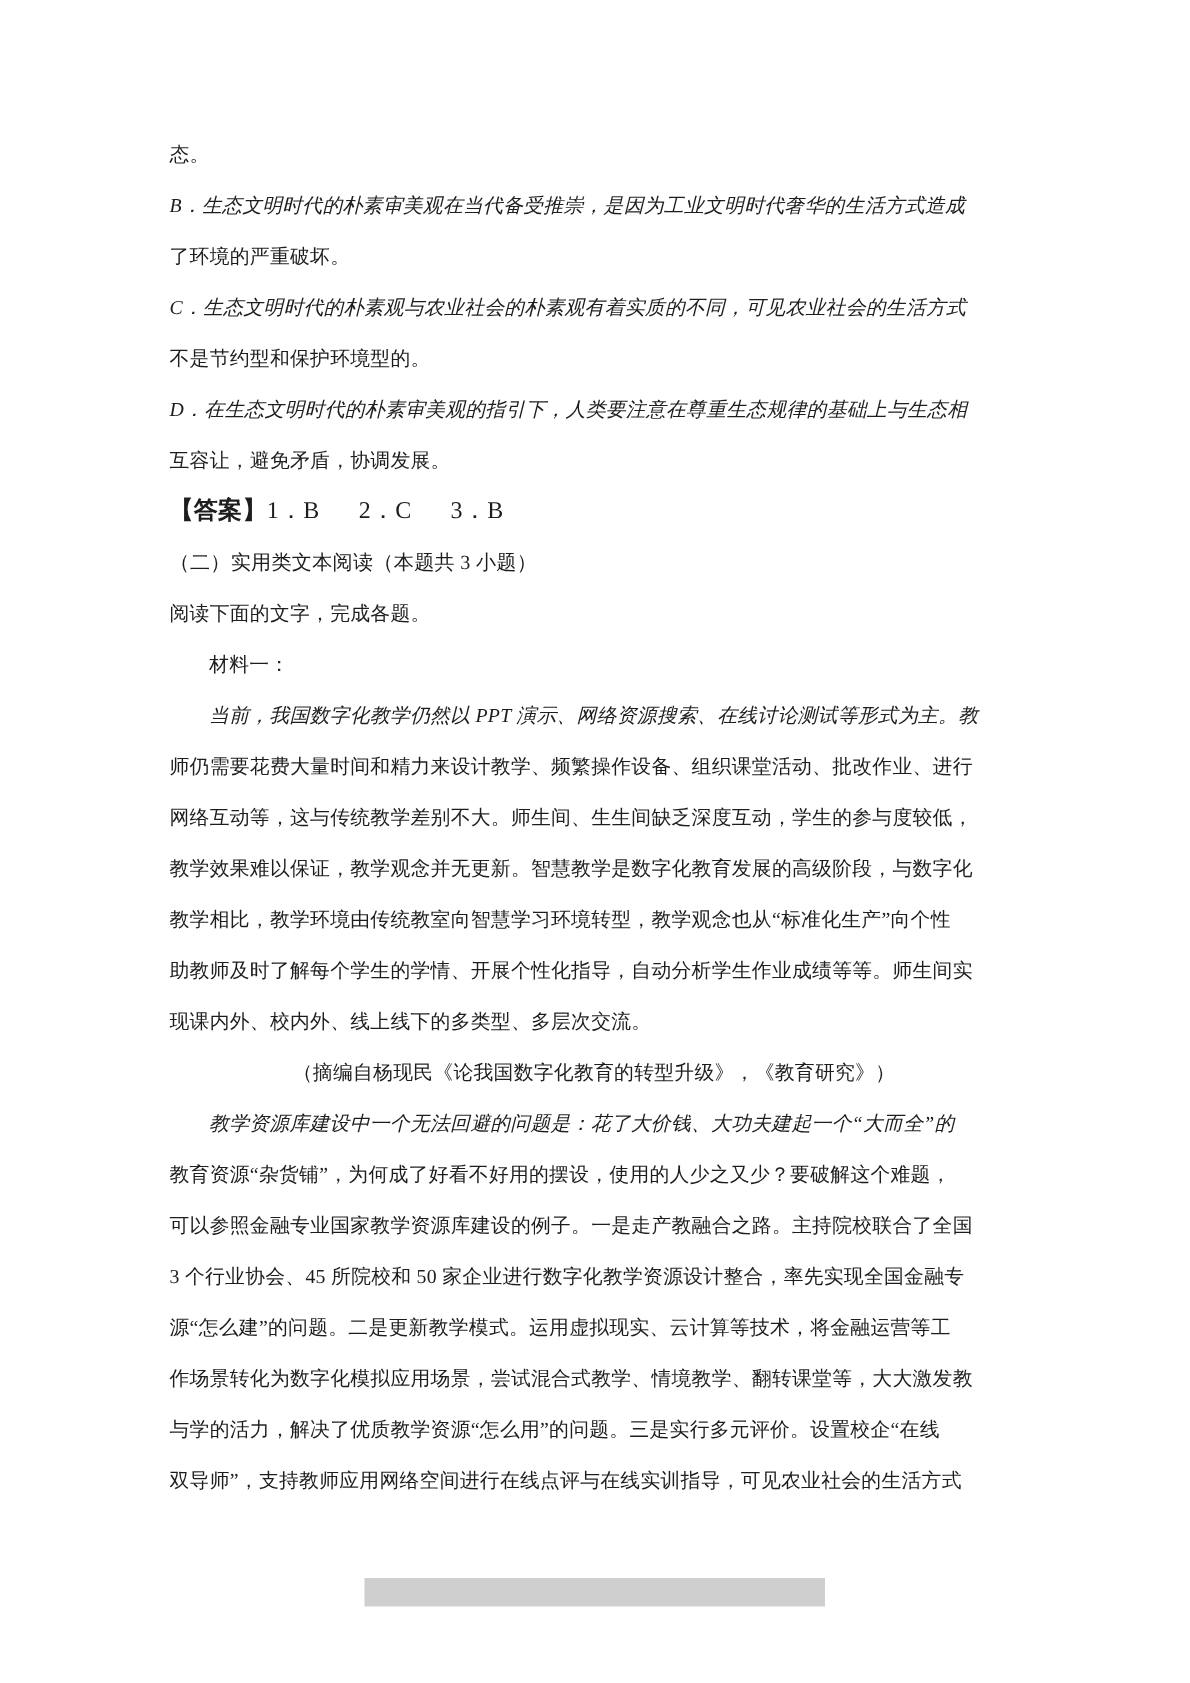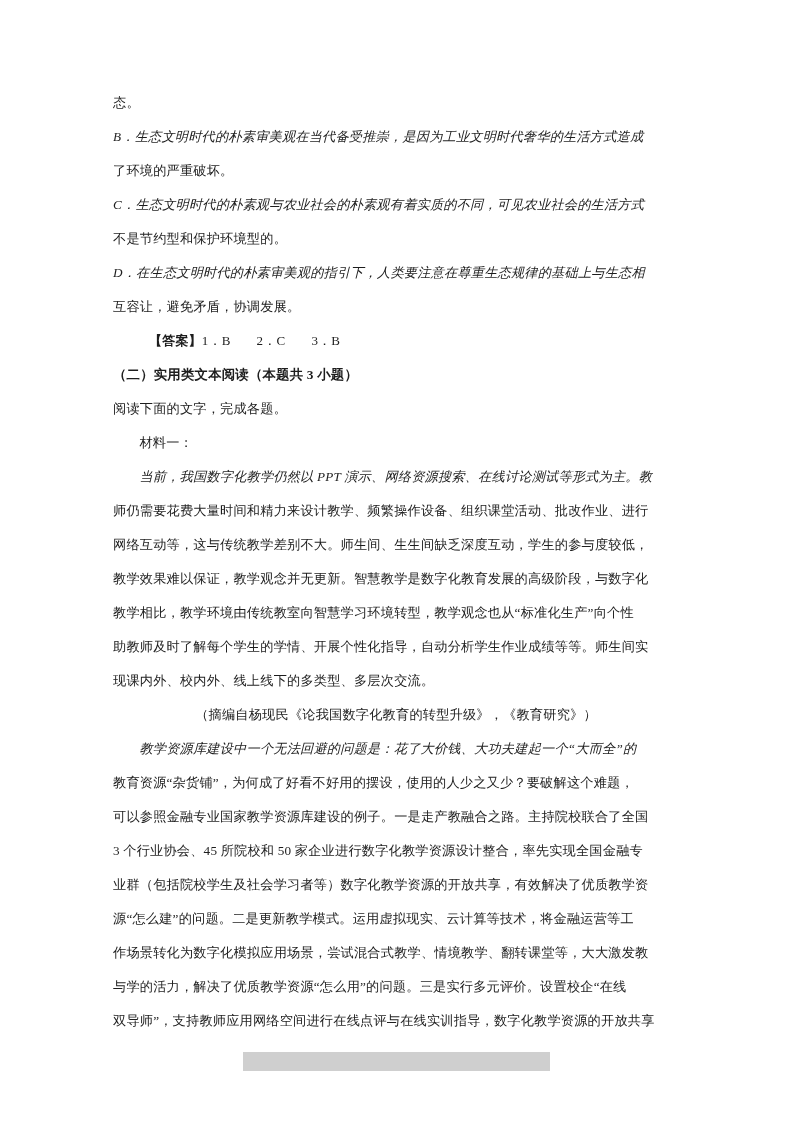--- a/index.html
+++ b/index.html
@@ -46,28 +46,27 @@
     text-indent: 0;
   }
   .indent2 {
     text-indent: 2em;
     font-style: italic;
   }
   .bold {
     font-weight: bold;
   }
   .answer-line {
-    font-size: 13px;
+    font-size: 16px;
     line-height: 34px;
-    margin-left: 36px;
   }
   .ans-gap1 { display:inline-block; width: 26px; }
   .ans-gap2 { display:inline-block; width: 26px; }
   .heading {
-    font-weight: bold;
+    font-weight: normal;
     font-size: 13.4px;
     line-height: 34px;
   }
   .material-label {
     text-indent: 2em;
     line-height: 34px;
   }
   .source {
     text-align: center;
     line-height: 34px;
@@ -110,22 +109,21 @@
     <p>教学相比，教学环境由传统教室向智慧学习环境转型，教学观念也从“标准化生产”向个性</p>
     <p>助教师及时了解每个学生的学情、开展个性化指导，自动分析学生作业成绩等等。师生间实</p>
     <p>现课内外、校内外、线上线下的多类型、多层次交流。</p>
 
     <p class="source">（摘编自杨现民《论我国数字化教育的转型升级》，《教育研究》）</p>
 
     <p class="indent2">教学资源库建设中一个无法回避的问题是：花了大价钱、大功夫建起一个“大而全”的</p>
     <p>教育资源“杂货铺”，为何成了好看不好用的摆设，使用的人少之又少？要破解这个难题，</p>
     <p>可以参照金融专业国家教学资源库建设的例子。一是走产教融合之路。主持院校联合了全国</p>
     <p>3 个行业协会、45 所院校和 50 家企业进行数字化教学资源设计整合，率先实现全国金融专</p>
-    <p>业群（包括院校学生及社会学习者等）数字化教学资源的开放共享，有效解决了优质教学资</p>
     <p>源“怎么建”的问题。二是更新教学模式。运用虚拟现实、云计算等技术，将金融运营等工</p>
     <p>作场景转化为数字化模拟应用场景，尝试混合式教学、情境教学、翻转课堂等，大大激发教</p>
     <p>与学的活力，解决了优质教学资源“怎么用”的问题。三是实行多元评价。设置校企“在线</p>
-    <p>双导师”，支持教师应用网络空间进行在线点评与在线实训指导，数字化教学资源的开放共享</p>
+    <p>双导师”，支持教师应用网络空间进行在线点评与在线实训指导，可见农业社会的生活方式</p>
 
   </div>
 
   <div class="redact"></div>
 </div>
 
 </body></html>

